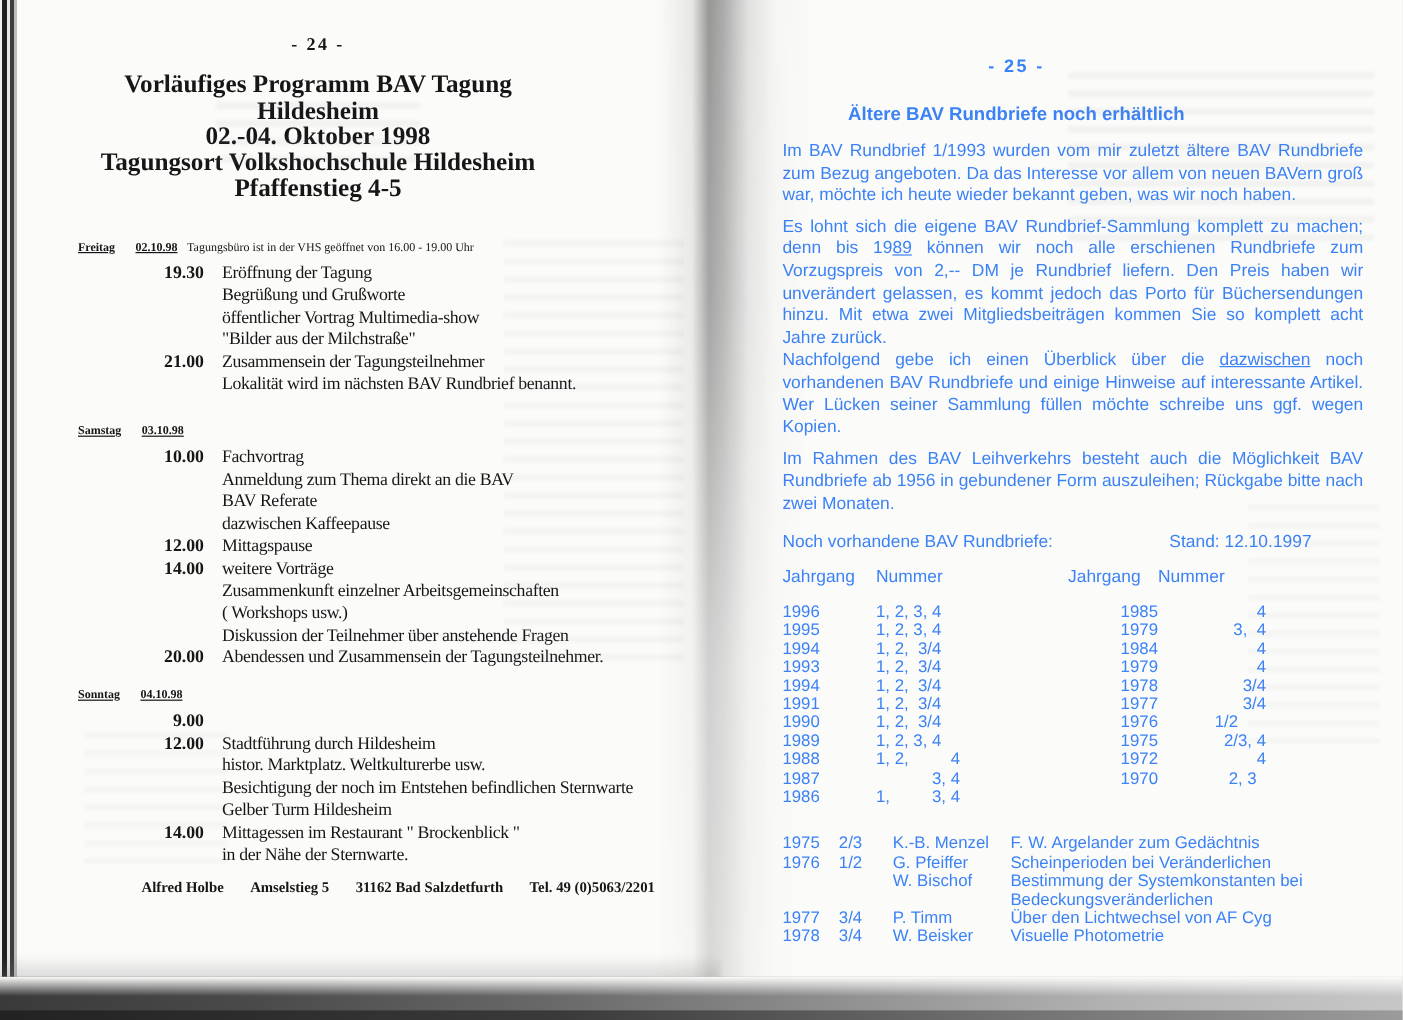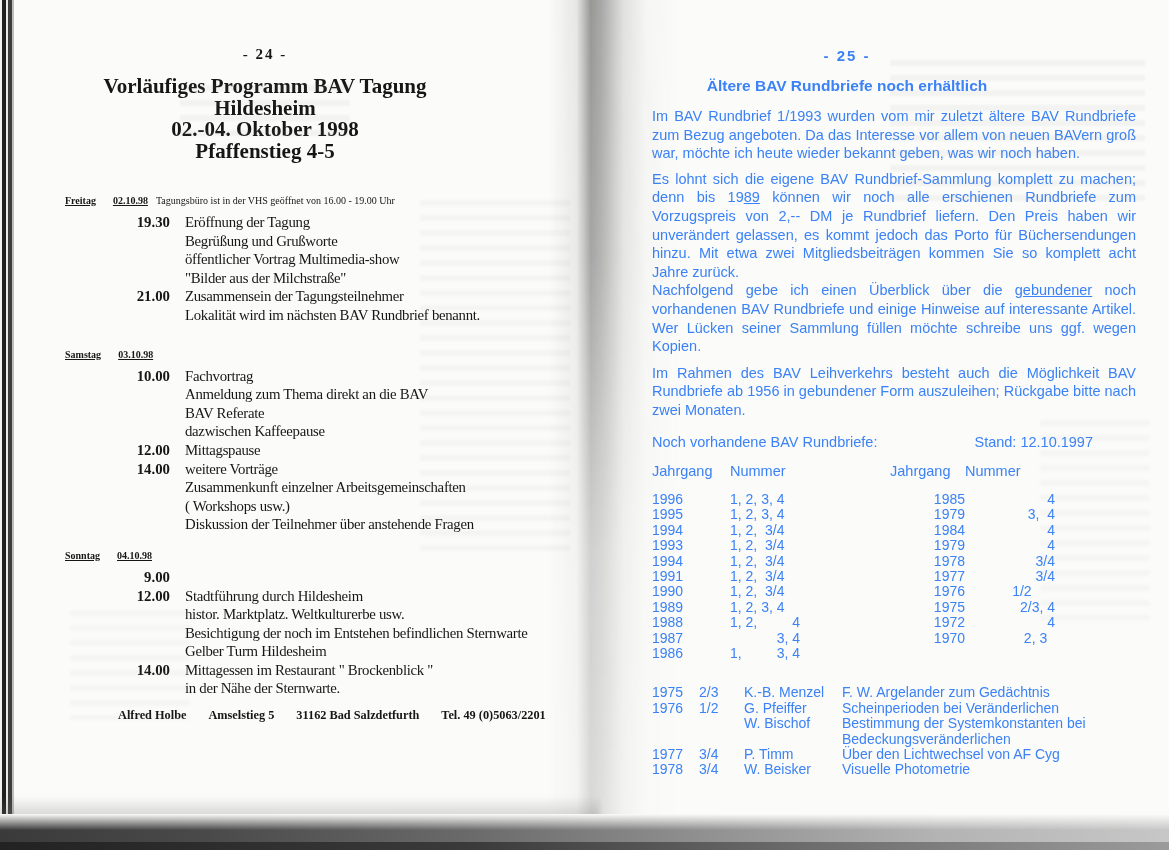--- a/index.html
+++ b/index.html
@@ -17,40 +17,40 @@
     background:linear-gradient(180deg,rgba(120,120,120,0) 0%,rgba(120,120,120,0.35) 100%);}
   .bottom-shadow{position:absolute;left:0;right:0;bottom:0;height:36px;
     background:linear-gradient(180deg,#fbfbfa 0%,rgba(251,251,250,0) 45%),
                linear-gradient(90deg,#3a3a3a 0%,#4a4a4a 18%,#6a6a6a 40%,#909090 60%,#b3b3b3 80%,#c7c7c7 100%);}
   .bottom-edge{position:absolute;left:0;right:0;bottom:0;height:8px;
     background:linear-gradient(90deg,#222 0%,#3a3a3a 40%,#6e6e6e 70%,#9b9b9b 100%);}
   .ghost{position:absolute;opacity:.55;filter:blur(1.3px);pointer-events:none;
     background:repeating-linear-gradient(180deg,rgba(140,140,140,0.14) 0 6px,rgba(255,255,255,0) 6px 15px);}
 
   
-  .page-left{position:absolute;left:18px;top:16px;width:560px;height:602px;}
+  .page-left{position:absolute;left:18px;top:0;width:560px;height:602px;}
   .lp-center{width:420px;margin-left:37px;text-align:center;}
   .lp-pageno{padding-top:30px;font-weight:bold;font-size:15px;letter-spacing:2px;}
   .lp-title{margin-top:13px;font-weight:bold;font-size:21px;line-height:21.5px;}
   .dayline{margin-left:47px;font-size:10px;white-space:nowrap;}
   .dl-f{margin-top:33px;} .dl-s{margin-top:24px;} .dl-so{margin-top:16px;}
   .day,.ddate{font-weight:bold;text-decoration:underline;}
   .day{margin-right:17px;} .ddate{margin-right:8px;}
   .sched{margin-top:7px;margin-left:47px;}
   .srow{display:grid;grid-template-columns:105px auto;column-gap:15px;line-height:18.6px;}
   .stime{font-weight:bold;font-size:14.8px;text-align:right;}
   .stext{font-size:14.8px;letter-spacing:-0.3px;white-space:nowrap;}
   .lp-footer{margin-top:10px;margin-left:100px;font-size:12.3px;font-weight:bold;white-space:nowrap;}
   .lp-footer span{margin-right:22px;text-align:center;}
 
   
   .page-right{position:absolute;left:652px;top:0;width:484px;
     font-family:"Liberation Sans", sans-serif;color:#3b82f6;}
   .rp-pageno{padding-top:47px;width:390px;text-align:center;font-weight:bold;font-size:15px;letter-spacing:2px;}
-  .rp-title{margin-top:13px;width:390px;text-align:center;font-weight:bold;font-size:15.5px;}
+  .rp-title{margin-top:23px;width:390px;text-align:center;font-weight:bold;font-size:15.5px;}
   .rp-p{margin:0;font-size:14.5px;line-height:18.6px;text-align:justify;}
   .mt-p1{margin-top:12px;} .mt-p2{margin-top:7px;} .mt-p4{margin-top:8px;}
   .u{text-decoration:underline;}
   .inv-head{margin-top:14px;display:flex;justify-content:space-between;width:441px;font-size:14.5px;}
   .inv-cols,.inv-row{display:grid;grid-template-columns:78px 160px 75px 90px;font-size:14px;line-height:15.4px;}
   .inv-cols{margin-top:14px;font-size:14.5px;}
   .inv-rows{margin-top:13px;}
   .cell-n1{white-space:pre;}
   .cell-y2{text-align:right;}
   .cell-n2{text-align:right;white-space:pre;}
@@ -61,20 +61,21 @@
 <body>
 
 <div class="stage">
 
   <div class="page-left">
     <div class="lp-center lp-pageno">- 24 -</div>
 
     <div class="lp-center lp-title">
       <div>Vorläufiges Programm BAV Tagung Hildesheim</div>
       <div>02.-04. Oktober 1998</div>
+      <div>Tagungsort Volkshochschule Hildesheim</div>
       <div>Pfaffenstieg 4-5</div>
     </div>
 
     <div class="dayline dl-f">
       <span class="day">Freitag</span><span class="ddate">02.10.98</span><span>Tagungsbüro ist in der VHS geöffnet von 16.00 - 19.00 Uhr</span>
     </div>
     <div class="sched">
 
         <div class="srow">
           <span class="stime">19.30</span>
@@ -151,20 +152,24 @@
           <span class="stime"></span>
           <span class="stext">( Workshops usw.)</span>
         </div>
 
         <div class="srow">
           <span class="stime"></span>
           <span class="stext">Diskussion der Teilnehmer über anstehende Fragen</span>
         </div>
 
 
+        <div class="srow">
+          <span class="stime">20.00</span>
+          <span class="stext"> Abendessen und Zusammensein der Tagungsteilnehmer.</span>
+        </div>
       </div>
 
     <div class="dayline dl-so">
       <span class="day">Sonntag</span><span class="ddate">04.10.98</span><span></span>
     </div>
     <div class="sched">
 
         <div class="srow">
           <span class="stime">9.00</span>
         </div>
@@ -204,21 +209,21 @@
       <span>Alfred Holbe</span><span>Amselstieg 5</span><span>31162  Bad Salzdetfurth</span><span>Tel.  49  (0)5063/2201</span>
     </div>
   </div>
 
   <div class="page-right">
     <div class="rp-pageno">- 25 -</div>
     <div class="rp-title">Ältere BAV Rundbriefe noch erhältlich</div>
 
     <p class="rp-p mt-p1">Im BAV Rundbrief  1/1993 wurden vom mir zuletzt ältere BAV Rundbriefe zum Bezug angeboten. Da das Interesse vor allem von neuen BAVern groß war, möchte ich heute wieder bekannt geben, was wir noch haben.</p>
     <p class="rp-p mt-p2"><span>Es lohnt sich die eigene BAV Rundbrief-Sammlung komplett zu machen; denn bis 19</span><span class="u">89</span><span> können wir noch alle erschienen Rundbriefe zum Vorzugspreis von 2,-- DM je Rundbrief liefern. Den Preis haben wir unverändert gelassen, es kommt jedoch das Porto für Büchersendungen hinzu. Mit etwa zwei Mitgliedsbeiträgen kommen Sie so komplett acht Jahre zurück.</span></p>
-    <p class="rp-p"><span>Nachfolgend gebe ich einen Überblick über die </span><span class="u">gebundener</span><span> noch vorhandenen BAV Rundbriefe und einige Hinweise auf interessante Artikel. Wer Lücken seiner Sammlung füllen möchte schreibe uns ggf. wegen Kopien.</span></p>
+    <p class="rp-p"><span>Nachfolgend gebe ich einen Überblick über die </span><span class="u">dazwischen</span><span> noch vorhandenen BAV Rundbriefe und einige Hinweise auf interessante Artikel. Wer Lücken seiner Sammlung füllen möchte schreibe uns ggf. wegen Kopien.</span></p>
     <p class="rp-p mt-p4">Im Rahmen des BAV Leihverkehrs besteht auch die Möglichkeit BAV Rundbriefe ab 1956 in gebundener Form auszuleihen; Rückgabe bitte nach zwei Monaten.</p>
 
     <div class="inv-head">
       <span>Noch vorhandene BAV Rundbriefe:</span>
       <span>Stand: 12.10.1997</span>
     </div>
 
     <div class="inv-cols">
       <span>Jahrgang</span>
       <span>Nummer</span>

